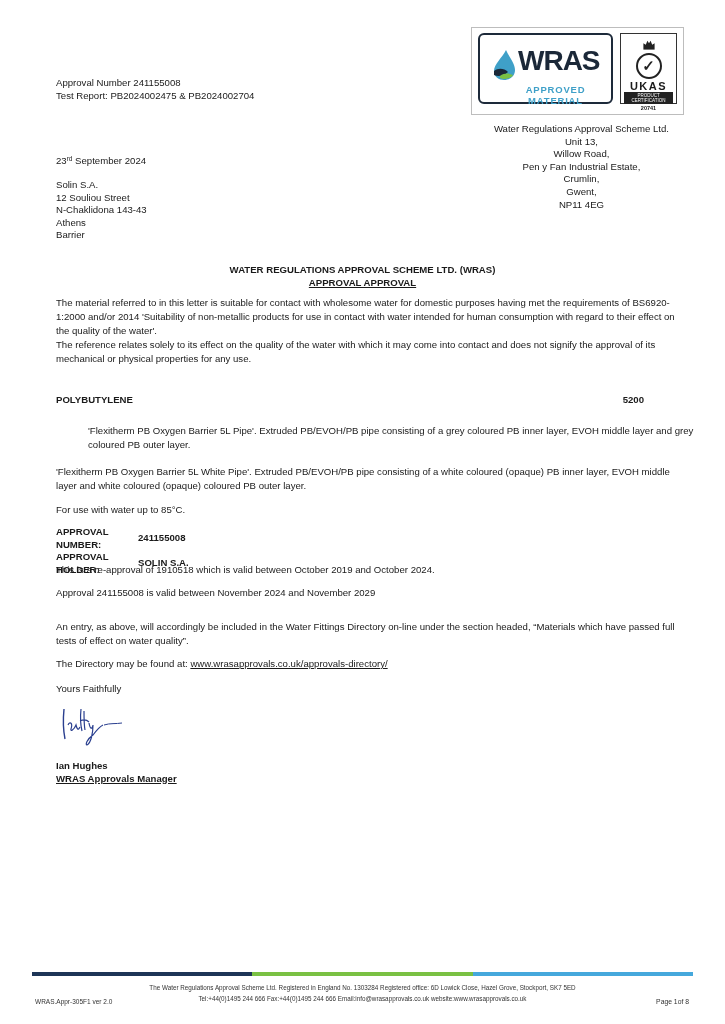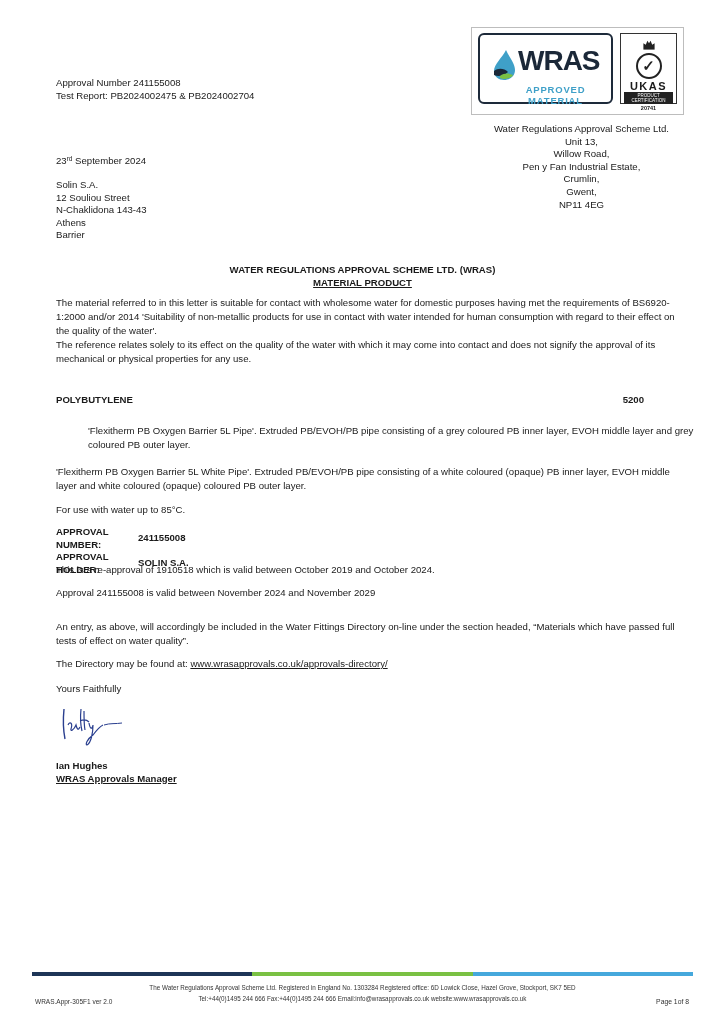--- a/index.html
+++ b/index.html
@@ -115,21 +115,21 @@
 <div id="recipient" class="abs line">
   <div>Solin S.A.</div>
   <div>12 Souliou Street</div>
   <div>N-Chaklidona 143-43</div>
   <div>Athens</div>
   <div>Barrier</div>
 </div>
 
 <div id="title" class="abs line">
   <div>WATER REGULATIONS APPROVAL SCHEME LTD. (WRAS)</div>
-  <div><span class="sub">MATERIAL PRODUCT</span></div>
+  <div><span class="sub">APPROVAL APPROVAL</span></div>
 </div>
 
 <div id="p1" class="abs para">The material referred to in this letter is suitable for contact with wholesome water for domestic purposes having met the requirements of BS6920-1:2000 and/or 2014 'Suitability of non-metallic products for use in contact with water intended for human consumption with regard to their effect on the quality of the water'.</div>
 <div id="p2" class="abs para">The reference relates solely to its effect on the quality of the water with which it may come into contact and does not signify the approval of its mechanical or physical properties for any use.</div>
 <div id="material" class="abs line">POLYBUTYLENE</div>
 <div id="code" class="abs line">5200</div>
 <div id="p3" class="abs para">'Flexitherm PB Oxygen Barrier 5L Pipe'. Extruded PB/EVOH/PB pipe consisting of a grey coloured PB inner layer, EVOH middle layer and grey coloured PB outer layer.</div>
 <div id="p4" class="abs para">'Flexitherm PB Oxygen Barrier 5L White Pipe'. Extruded PB/EVOH/PB pipe consisting of a white coloured (opaque) PB inner layer, EVOH middle layer and white coloured (opaque) coloured PB outer layer.</div>
 <div id="p5" class="abs para">For use with water up to 85°C.</div>
 

